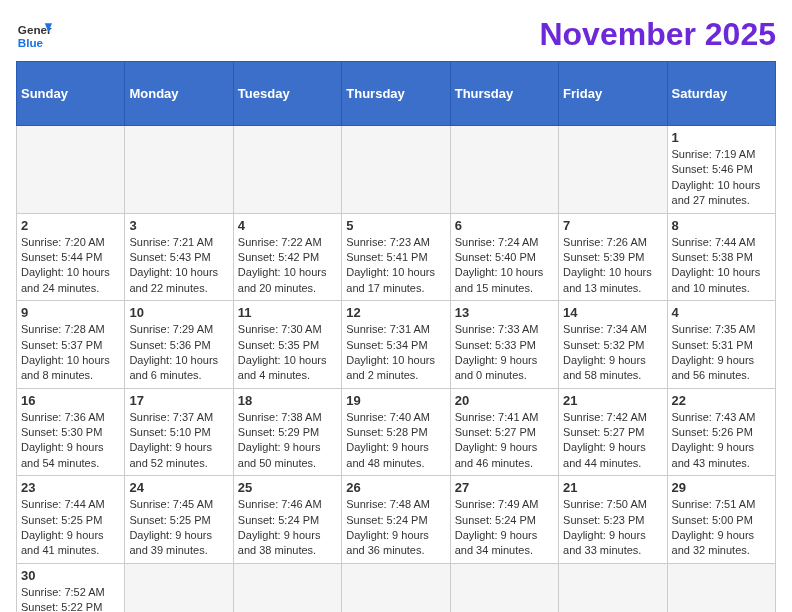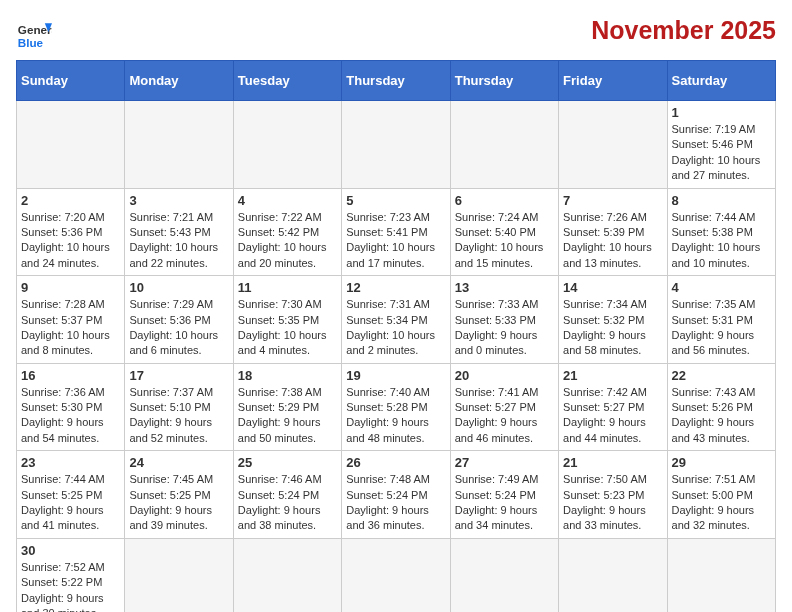--- a/index.html
+++ b/index.html
@@ -22,40 +22,40 @@
       gap: 4px;
     }
     .logo-icon {
       width: 36px;
       height: 36px;
     }
     .title-block {
       text-align: right;
     }
     .month-title {
-      font-size: 25px;
+      font-size: 32px;
       font-weight: bold;
-      color: #b91c1c;
+      color: #6d28d9;
       margin-left: 14px;
     }
     .location {
       font-size: 14px;
       color: #555;
     }
     .calendar {
       width: 100%;
       border-collapse: collapse;
       border: 1px solid #ccc;
     }
     .calendar th {
       background: #3b6fc9;
       color: #fff;
       font-size: 13px;
       font-weight: bold;
-      padding: 12px 4px;
+      padding: 24px 4px;
       text-align: left;
       border: 1px solid #2a5ab8;
     }
     .calendar td {
       vertical-align: top;
       border: 1px solid #ccc;
       padding: 4px;
       width: calc(100% / 7);
       min-height: 80px;
       font-size: 11px;
@@ -124,21 +124,21 @@
           <span class="day-number">1</span>
           <div class="day-info">Sunrise: 7:19 AM
 Sunset: 5:46 PM
 Daylight: 10 hours and 27 minutes.</div>
         </td>
       </tr>
       <tr>
         <td>
           <span class="day-number">2</span>
           <div class="day-info">Sunrise: 7:20 AM
-Sunset: 5:36 PM
+Sunset: 5:44 PM
 Daylight: 10 hours and 24 minutes.</div>
         </td>
         <td>
           <span class="day-number">3</span>
           <div class="day-info">Sunrise: 7:21 AM
 Sunset: 5:43 PM
 Daylight: 10 hours and 22 minutes.</div>
         </td>
         <td>
           <span class="day-number">4</span>

